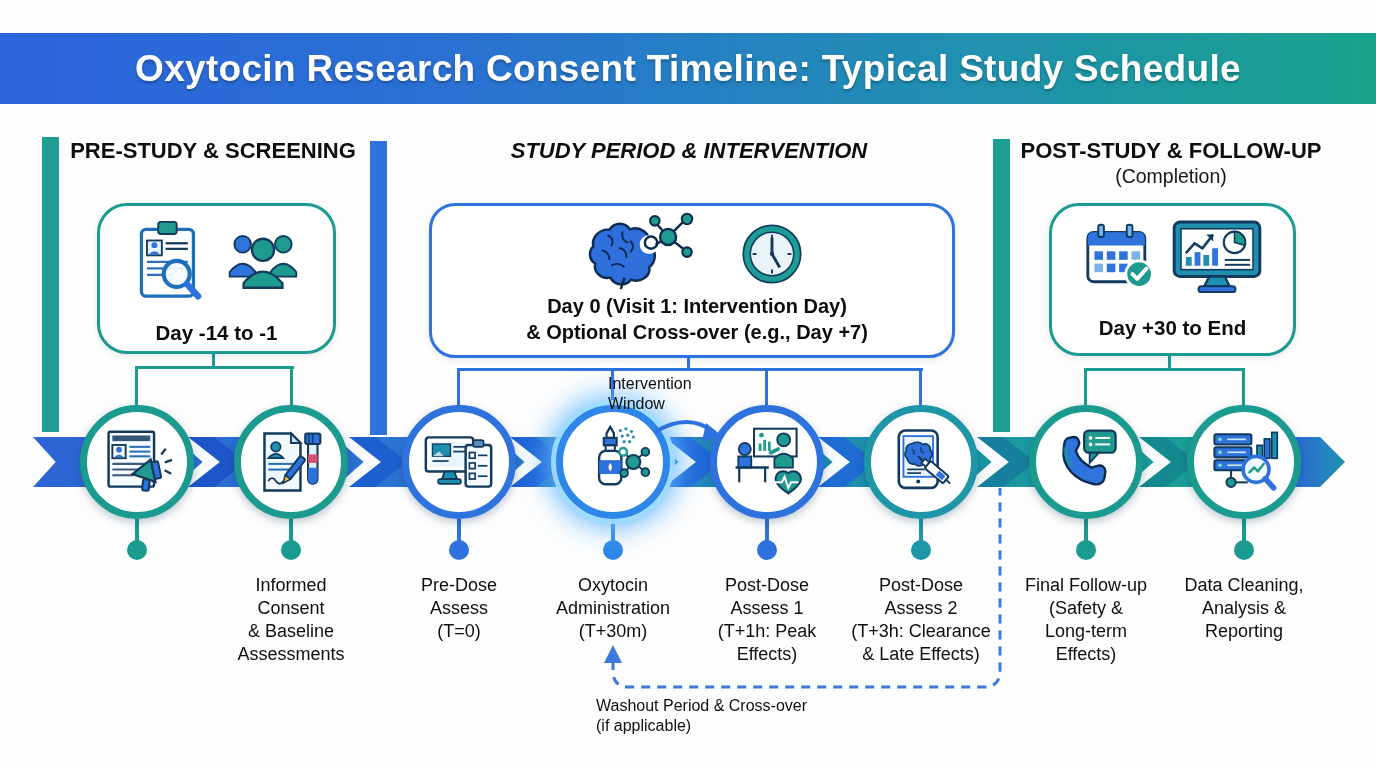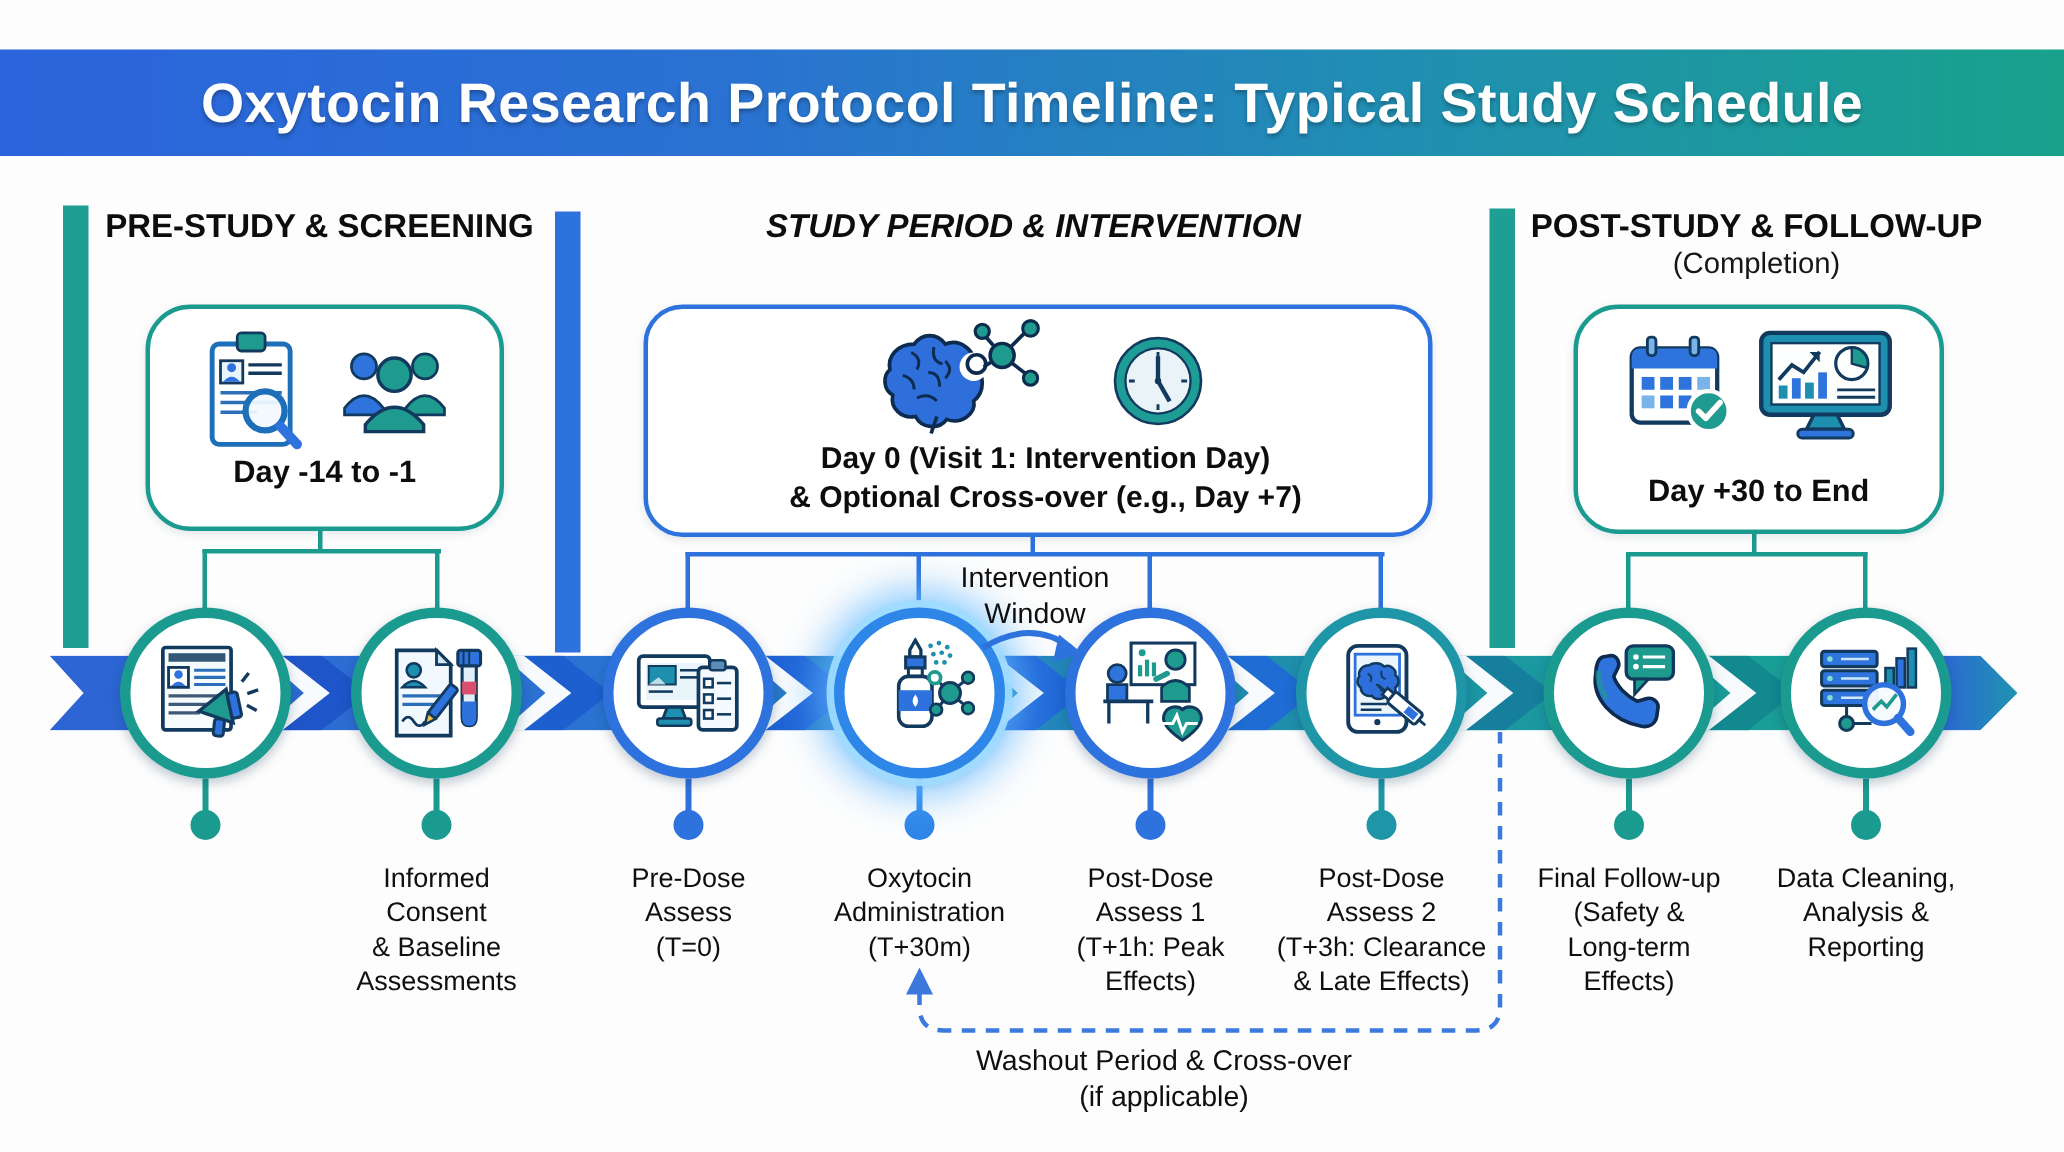--- a/index.html
+++ b/index.html
@@ -44,30 +44,30 @@
   
   .node-circle{width:100px;height:100px;border-radius:50%;background:#fff;z-index:3;
     display:flex;align-items:center;justify-content:center;
     box-shadow:0 3px 8px rgba(15,55,90,.28);}
   .node-circle.hl{box-shadow:0 0 0 5px rgba(160,220,255,.92),0 0 26px 11px rgba(100,185,255,.8),0 3px 8px rgba(15,55,90,.25);}
   .stem{width:4px;height:24px;top:519px;z-index:1;}
   .dot{width:20px;height:20px;border-radius:50%;top:540px;z-index:1;}
   .node-label{top:574px;text-align:center;font-size:18px;line-height:1.27;color:#0f0f0f;
     white-space:pre-line;z-index:4;}
   
-  .anno{font-size:19px;line-height:1.27;text-align:center;color:#0f0f0f;white-space:pre-line;z-index:5;}
+  .anno{font-size:16px;line-height:1.27;text-align:left;color:#0f0f0f;white-space:pre-line;z-index:5;}
   svg.overlay{left:0;top:0;z-index:5;pointer-events:none;}
 </style>
 </head>
 <body>
 
 <div class="stage">
 
   <div class="abs header-band">
-    <div class="header-title">Oxytocin Research Protocol Timeline: Typical Study Schedule</div>
+    <div class="header-title">Oxytocin Research Consent Timeline: Typical Study Schedule</div>
   </div>
 
   <div class="abs phase-title" style="left:40px;top:138px;width:346px;">PRE-STUDY &amp; SCREENING</div>
   <div class="abs phase-title" style="left:436px;top:138px;width:506px;font-style:italic;">STUDY PERIOD &amp; INTERVENTION</div>
   <div class="abs phase-title" style="left:1011px;top:138px;width:320px;">POST-STUDY &amp; FOLLOW-UP</div>
   <div class="abs phase-sub" style="left:1011px;top:165px;width:320px;">(Completion)</div>
 
   <div class="abs vbar teal" style="left:42px;top:137px;height:295px;"></div>
   <div class="abs vbar blue" style="left:370px;top:141px;height:294px;"></div>
   <div class="abs vbar teal" style="left:993px;top:139px;height:293px;"></div>
@@ -90,21 +90,21 @@
       </svg>
       <svg width="74" height="62" viewBox="0 0 80 64">
         <circle cx="18" cy="15" r="9" fill="#2f74dc" stroke="#123a5e" stroke-width="2"></circle>
         <path d="M4,45 q14,-18 28,0 v5 h-28 z" fill="#2f74dc" stroke="#123a5e" stroke-width="2"></path>
         <circle cx="62" cy="15" r="9" fill="#1e9a8f" stroke="#123a5e" stroke-width="2"></circle>
         <path d="M48,45 q14,-18 28,0 v5 h-28 z" fill="#1e9a8f" stroke="#123a5e" stroke-width="2"></path>
         <circle cx="40" cy="21" r="12" fill="#1e9a8f" stroke="#123a5e" stroke-width="2.5"></circle>
         <path d="M19,57 q21,-25 42,0 v5 h-42 z" fill="#1e9a8f" stroke="#123a5e" stroke-width="2.5"></path>
       </svg>
     </div>
-    <div class="day-label" style="bottom:22px;">Day -14 to -1</div>
+    <div class="day-label" style="bottom:4px;">Day -14 to -1</div>
   </div>
 
   <div class="abs phase-box blue" style="left:429px;top:203px;width:520px;height:149px;">
     <div class="box-icons" style="padding-top:6px;gap:18px;">
       <svg width="142" height="84" viewBox="0 0 150 88">
         <path d="M30,18 C18,18 11,27 13,36 C8,40 8,50 15,54 C13,63 21,71 31,69 C35,77 47,79 53,71 C63,75 74,67 72,58 C80,52 80,38 72,34 C74,22 62,14 52,18 C46,10 36,10 30,18 Z" fill="#2f6fdc" stroke="#0d2b4e" stroke-width="2.6"></path>
         <path d="M28,24 q8,4 4,12 M44,20 q-2,10 6,12 M22,40 q8,2 8,10 M40,38 q8,0 8,10 M52,30 q6,6 0,12 M32,56 q8,-4 14,2" fill="none" stroke="#0d2b4e" stroke-width="2"></path>
         <path d="M46,69 l-4,12" stroke="#0d2b4e" stroke-width="2.6" fill="none"></path>
         <circle cx="72" cy="34" r="10" fill="#fff"></circle>
         <circle cx="74" cy="32" r="6.5" fill="#fff" stroke="#0d2b4e" stroke-width="2.6"></circle>

